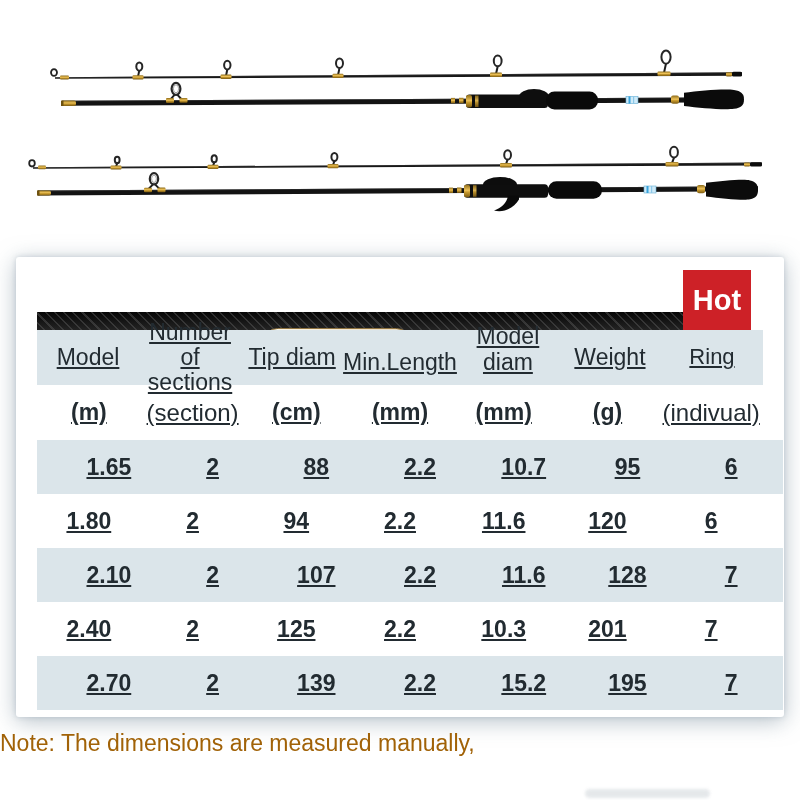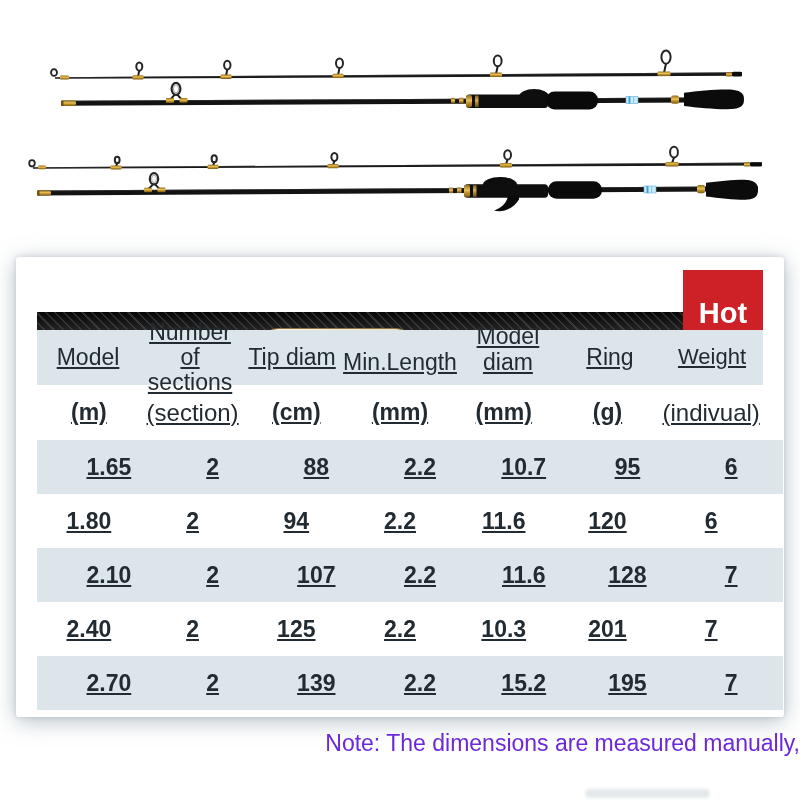--- a/index.html
+++ b/index.html
@@ -30,42 +30,42 @@
     background:linear-gradient(105deg,#f9eecb 0%,#f1dcab 30%,#dcbc82 65%,#bd9755 100%);
     border:1px solid #8f7340;box-sizing:border-box;
     box-shadow:inset 0 -7px 9px rgba(125,90,35,.45),inset 0 2px 3px rgba(255,255,255,.75);
     display:flex;align-items:center;justify-content:center;
   }
   .pill span{
     font-family:"Liberation Serif",serif;font-style:italic;font-weight:bold;
     font-size:21px;color:#322818;letter-spacing:1px;
   }
   .hot{
-    width:80px;height:60px;background:#cd2127;display:flex;align-items:flex-end;justify-content:center;
+    width:68px;height:60px;background:#cd2127;display:flex;align-items:center;justify-content:center;
   }
   .hot span{color:#fff;font-size:29px;font-weight:bold;}
 
   
   .spec-table{position:absolute;left:21px;top:73px;width:726px;}
   .trow{display:flex;width:726px;}
   .trow>div{flex:1;display:flex;align-items:center;justify-content:center;text-align:center;color:#222b31;text-decoration:underline;}
   .row-header{height:55px;background:#dbe5ea;font-size:23px;}
   .row-header>div{white-space:pre-line;line-height:1.1;}
   .row-header>div:nth-child(4),.row-header>div:nth-child(5){align-items:flex-end;padding-bottom:10px;box-sizing:border-box;}
   .row-header>div:nth-child(7){font-size:22px;}
   .row-units{height:55px;background:#ffffff;font-size:23px;font-weight:bold;}
   .row-units>div.small{font-size:24px;font-weight:normal;}
   .row-data{height:54px;font-size:23px;font-weight:bold;}
   .row-data.alt{background:#dbe5ea;padding-left:20px;}
-  .row-data.plain{background:#ffffff;}
+  .row-data.plain{background:#ffffff;justify-content:center;}
 
   
   .note{
-    position:absolute;left:0;top:730px;width:800px;text-align:right;
-    color:#6d28d9;font-size:23px;line-height:27px;
+    position:absolute;left:0;top:730px;width:800px;text-align:left;
+    color:#a16207;font-size:23px;line-height:27px;
   }
   .smudge{
     position:absolute;left:585px;top:789px;width:125px;height:9px;border-radius:5px;
     background:#dfe3e6;opacity:.8;filter:blur(1.5px);
   }
 </style>
 </head>
 <body>
 
 <div class="stage">
@@ -217,22 +217,22 @@
       </div>
     </header>
     <div class="spec-table">
         <div class="trow row-header">
           <div>Model</div>
           <div>Number
 of sections</div>
           <div>Tip diam</div>
           <div>Min.Length</div>
           <div>Model diam</div>
+          <div>Weight</div>
           <div>Ring</div>
-          <div>Weight</div>
         </div>
         <div class="trow row-units">
           <div>(m)</div>
           <div class="small">(section)</div>
           <div>(cm)</div>
           <div>(mm)</div>
           <div>(mm)</div>
           <div>(g)</div>
           <div class="small">(indivual)</div>
         </div>

